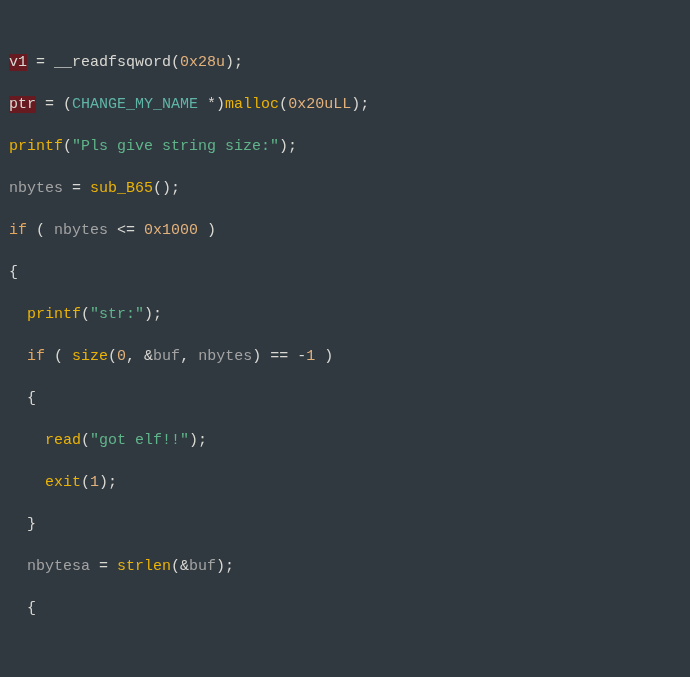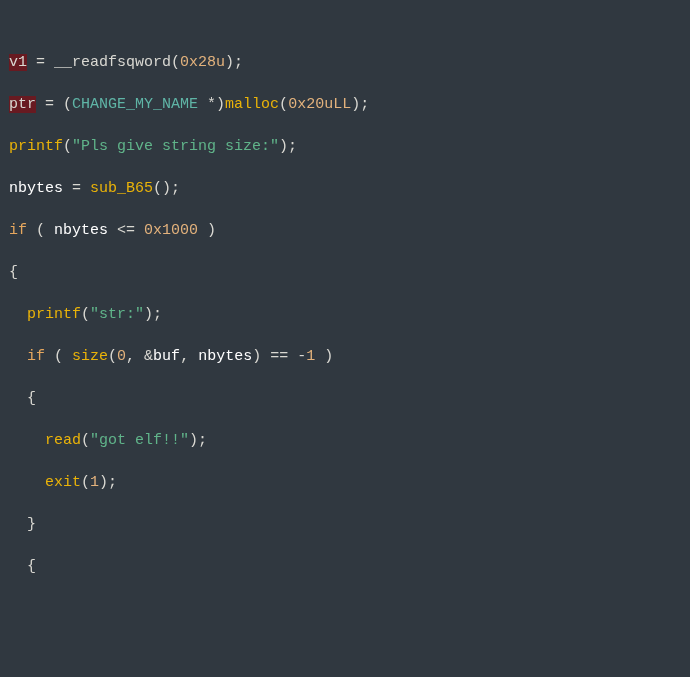--- a/index.html
+++ b/index.html
@@ -21,40 +21,41 @@
   .w { color: #d9d8d2; margin-top: 8px; }
   .kw { color: #e6a75e; }
   .ty { color: #5fb5a6; }
   .fn { color: #eab308; }
   .num { color: #e3b27c; }
   .str { color: #60b48a; }
   .hl {
     background: #681a21;
     color: #d9d8d2;
   }
-  .ylw { color: #ffffff; }
+  .ylw { color: #a3a3a3; }
   .line { display:block; height:21px; }
 </style>
 </head>
 <body>
 
 <div class="code">
 <span class="line" style="height:10px;"></span>
 <span class="line"> <span class="hl">v1</span><span class="w"> = __readfsqword(</span><span class="num">0x28u</span><span class="w">);</span></span>
 <span class="line"> <span class="hl">ptr</span><span class="w"> = (</span><span class="ty">CHANGE_MY_NAME</span><span class="w"> *)</span><span class="fn">malloc</span><span class="w">(</span><span class="num">0x20uLL</span><span class="w">);</span></span>
 <span class="line"> <span class="fn">printf</span><span class="w">(</span><span class="str">"Pls give string size:"</span><span class="w">);</span></span>
 <span class="line"> <span class="ylw">nbytes</span><span class="w"> = </span><span class="fn">sub_B65</span><span class="w">();</span></span>
 <span class="line"> <span class="kw">if</span><span class="w"> ( </span><span class="ylw">nbytes</span><span class="w"> &lt;= </span><span class="num">0x1000</span><span class="w"> )</span></span>
 <span class="line"> <span class="w">{</span></span>
 <span class="line">   <span class="fn">printf</span><span class="w">(</span><span class="str">"str:"</span><span class="w">);</span></span>
 <span class="line">   <span class="kw">if</span><span class="w"> ( </span><span class="fn">size</span><span class="w">(</span><span class="num">0</span><span class="w">, &amp;</span><span class="ylw">buf</span><span class="w">, </span><span class="ylw">nbytes</span><span class="w">) == -</span><span class="num">1</span><span class="w"> )</span></span>
 <span class="line">   <span class="w">{</span></span>
 <span class="line">     <span class="fn">read</span><span class="w">(</span><span class="str">"got elf!!"</span><span class="w">);</span></span>
 <span class="line">     <span class="fn">exit</span><span class="w">(</span><span class="num">1</span><span class="w">);</span></span>
 <span class="line">   <span class="w">}</span></span>
+<span class="line">   <span class="ylw">nbytesa</span><span class="w"> = </span><span class="fn">strlen</span><span class="w">(&amp;</span><span class="ylw">buf</span><span class="w">);</span></span>
 <span class="line">   <span class="w">{</span></span>
 
 
 
 
 
 
 
 
 

